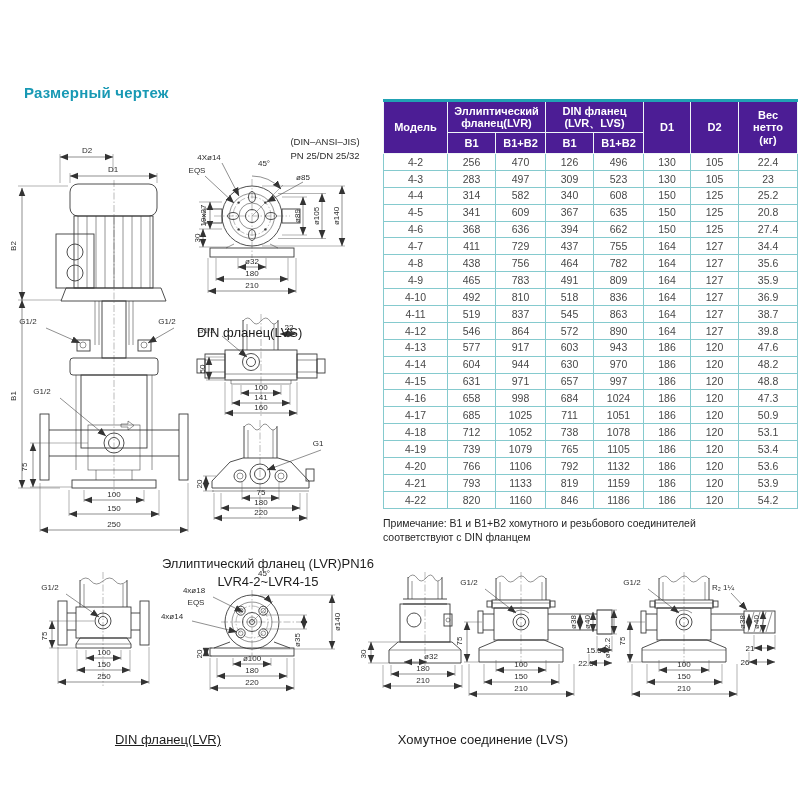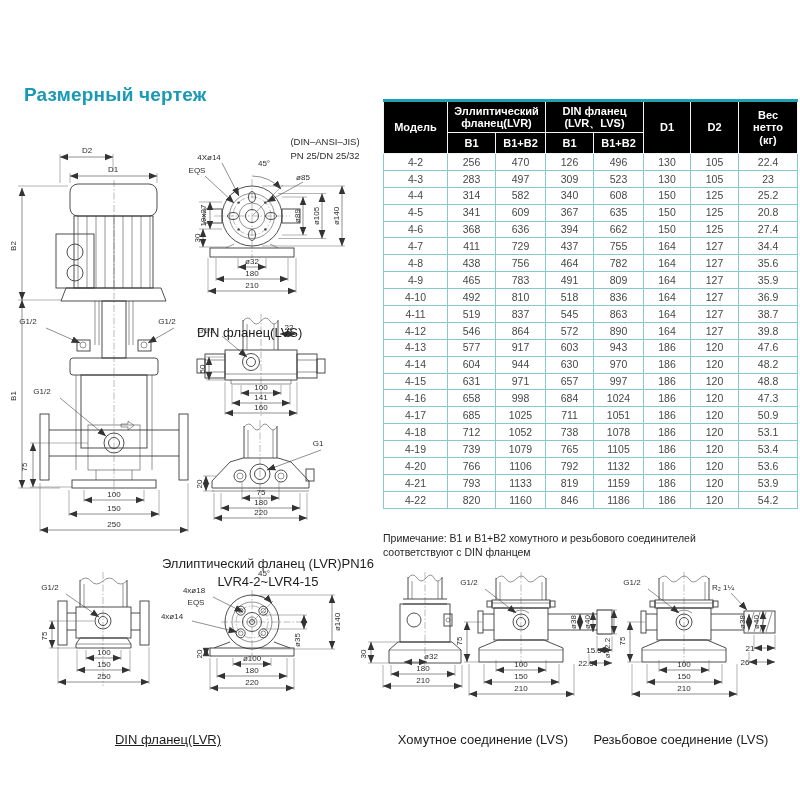--- a/index.html
+++ b/index.html
@@ -1,25 +1,25 @@
 <!DOCTYPE html>
 <html><head>
 <meta charset="utf-8">
 <style>
   html,body{margin:0;padding:0;background:#fff;}
   .page{position:relative;width:800px;height:800px;background:#fff;font-family:"Liberation Sans",sans-serif;overflow:hidden;}
-  .page-title{position:absolute;left:24px;top:84px;font-size:19px;font-weight:bold;color:#1899b4;letter-spacing:.2px;}
+  .page-title{position:absolute;left:24px;top:84px;font-size:15px;font-weight:bold;color:#1899b4;letter-spacing:.2px;}
   
   .tbl-wrap{position:absolute;left:383px;top:99px;width:414px;}
   table.dim{width:100%;border-collapse:collapse;table-layout:fixed;border-top:3px solid #21a2b4;}
-  table.dim thead th{background:#000000;color:#fff;font-size:11px;font-weight:bold;padding:0;border:1px solid #eef5f7;line-height:1.12;vertical-align:middle;}
+  table.dim thead th{background:#4c1d95;color:#fff;font-size:11px;font-weight:bold;padding:0;border:1px solid #eef5f7;line-height:1.12;vertical-align:middle;}
   table.dim thead tr.grp th{height:30px;}
   table.dim thead tr.sub th{height:20px;}
   table.dim tbody td{background:#fff;color:#474747;font-size:10.5px;text-align:center;height:15.9px;padding:0;border:1px solid #85cace;line-height:1;}
-  .note{position:absolute;left:383px;top:532px;width:412px;font-size:10.5px;color:#262626;line-height:1.3;}
+  .note{position:absolute;left:383px;top:517px;width:412px;font-size:10.5px;color:#262626;line-height:1.3;}
   
   .cap{position:absolute;font-size:13px;color:#1d1d1d;margin-top:28px;}
   .cap-din-lvs{left:197px;top:297px;width:150px;}
   .cap-elliptic{left:158px;top:527px;width:220px;text-align:center;line-height:1.4;}
   .cap-din-lvr{left:104px;top:704px;width:128px;text-align:center;text-decoration:underline;}
   .cap-clamp{left:370px;top:704px;width:198px;text-align:right;}
   .cap-thread{left:576px;top:704px;width:210px;text-align:center;}
   
   svg.draw{position:absolute;left:0;top:0;}
   .o{fill:none;stroke:#3b3b3b;stroke-width:.9;}
@@ -530,21 +530,20 @@
     </g>
   </svg>
 
   <div class="cap cap-din-lvs">DIN фланец(LVS)</div>
   <div class="cap cap-elliptic">
     <div>Эллиптический фланец (LVR)PN16</div>
     <div>LVR4-2~LVR4-15</div>
   </div>
   <div class="cap cap-din-lvr">DIN фланец(LVR)</div>
   <div class="cap cap-clamp">Хомутное соединение (LVS)</div>
-  <div class="cap cap-thread">Резьбовое соединение (LVS)</div>
 
   <div class="tbl-wrap">
     <table class="dim">
       <colgroup>
         <col style="width:64px">
           <col style="width:48px">
           <col style="width:50px">
           <col style="width:48px">
         <col style="width:50px">
           <col style="width:47px">

